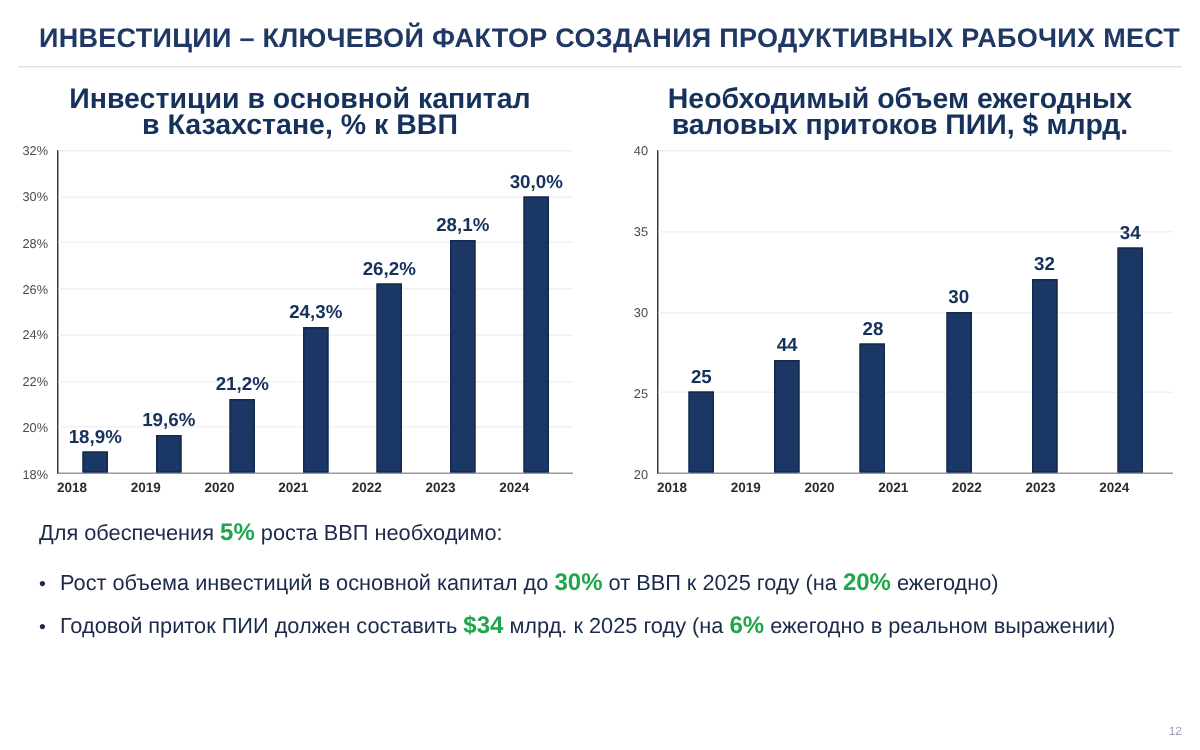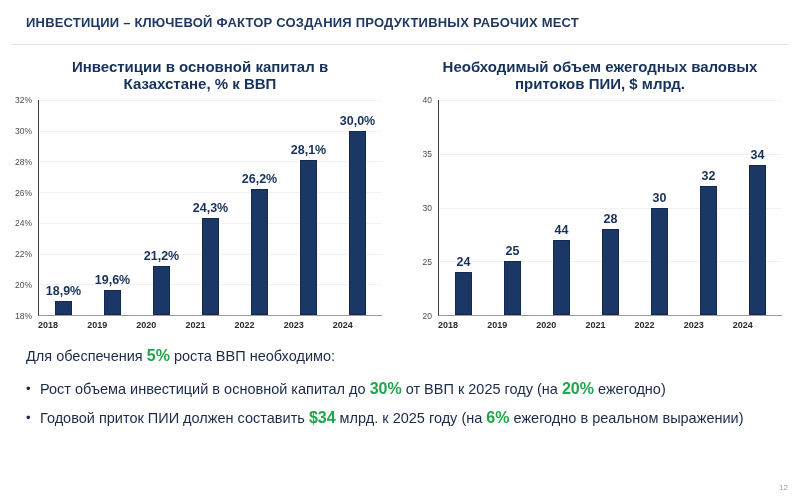--- a/index.html
+++ b/index.html
@@ -16,21 +16,21 @@
     position: relative;
   }
 
   
   .slide-header {
     padding: 15px 0 0 26px;
     height: 30px;
     box-sizing: border-box;
   }
   .slide-title {
-    font-size: 13px;
+    font-size: 18px;
     font-weight: bold;
     letter-spacing: 0.2px;
     color: #1f3864;
     white-space: nowrap;
   }
   .header-rule {
     position: absolute;
     left: 12px;
     right: 12px;
     top: 44px;
@@ -47,21 +47,21 @@
     display: flex;
     align-items: flex-start;
   }
   .chart-panel {
     width: 400px;
     box-sizing: border-box;
     padding: 0 10px;
   }
   .chart-title {
     text-align: center;
-    font-size: 15px;
+    font-size: 19px;
     font-weight: bold;
     line-height: 17px;
     color: #16325c;
     margin: 6px 0 8px 0;
     padding: 0 28px;
   }
 
   .plot-wrap {
     position: relative;
     height: 240px;
@@ -286,24 +286,20 @@
         </div>
       <div class="plot-area">
         <div class="grid" id="g1">
             <div class="gridline" style="top: 75%;"></div>
             <div class="gridline" style="top: 50%;"></div>
             <div class="gridline" style="top: 25%;"></div>
             <div class="gridline" style="top: 0%;"></div>
           </div>
         <div class="bars" id="b1">
             <div class="bar-slot">
-              <div class="bar" style="height: 20%;"></div>
-              <div class="bar-label" style="bottom: calc(20% + 3px);">24</div>
-            </div>
-            <div class="bar-slot">
               <div class="bar" style="height: 25%;"></div>
               <div class="bar-label" style="bottom: calc(25% + 3px);">25</div>
             </div>
             <div class="bar-slot">
               <div class="bar" style="height: 35%;"></div>
               <div class="bar-label" style="bottom: calc(35% + 3px);">44</div>
             </div>
             <div class="bar-slot">
               <div class="bar" style="height: 40%;"></div>
               <div class="bar-label" style="bottom: calc(40% + 3px);">28</div>

